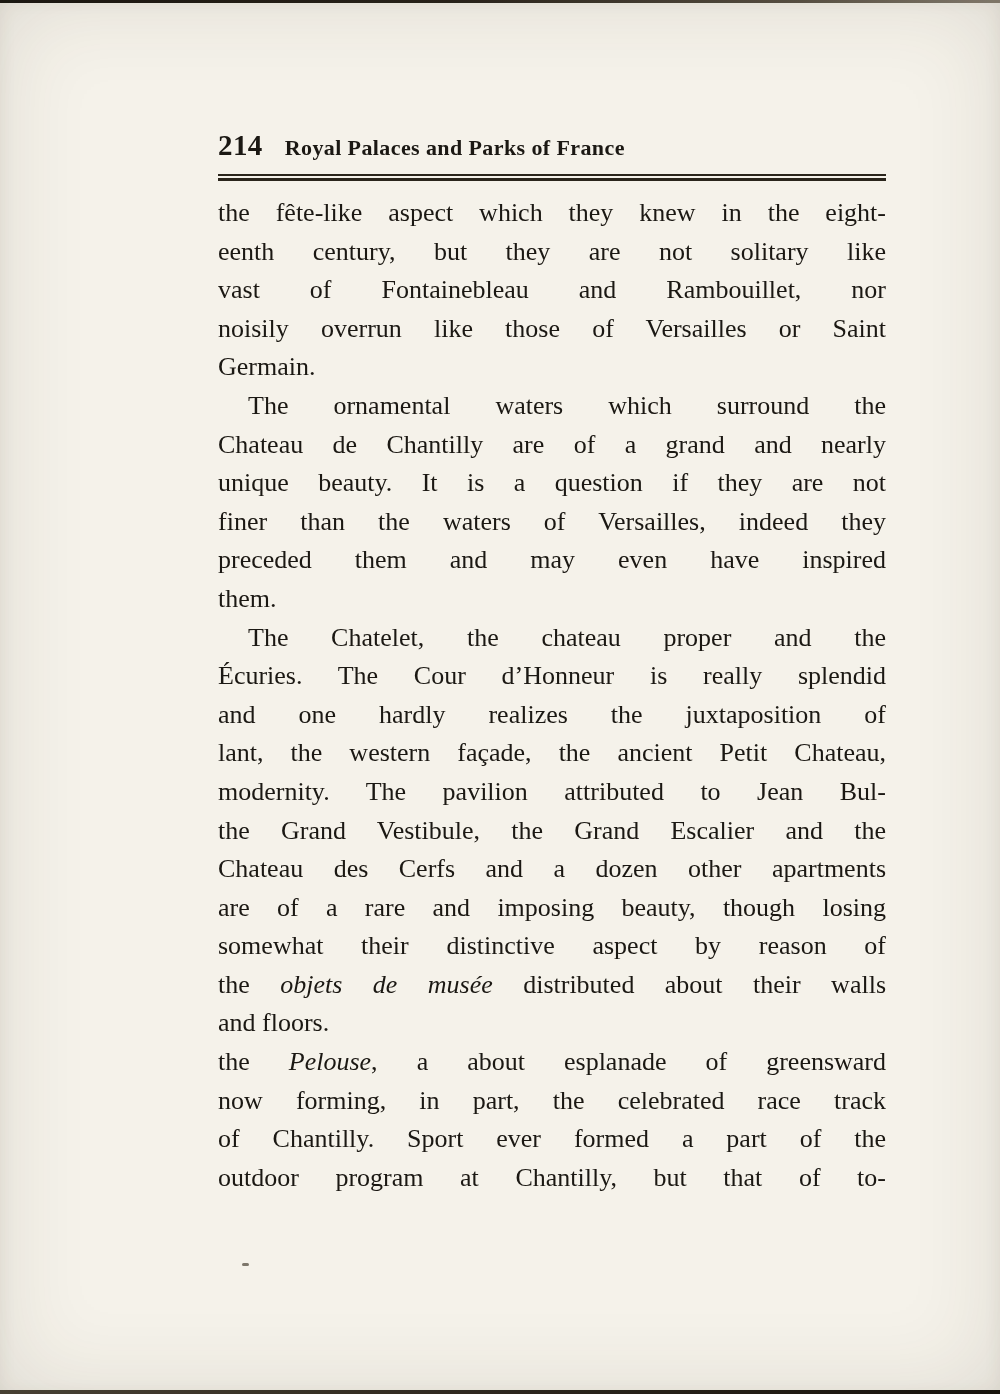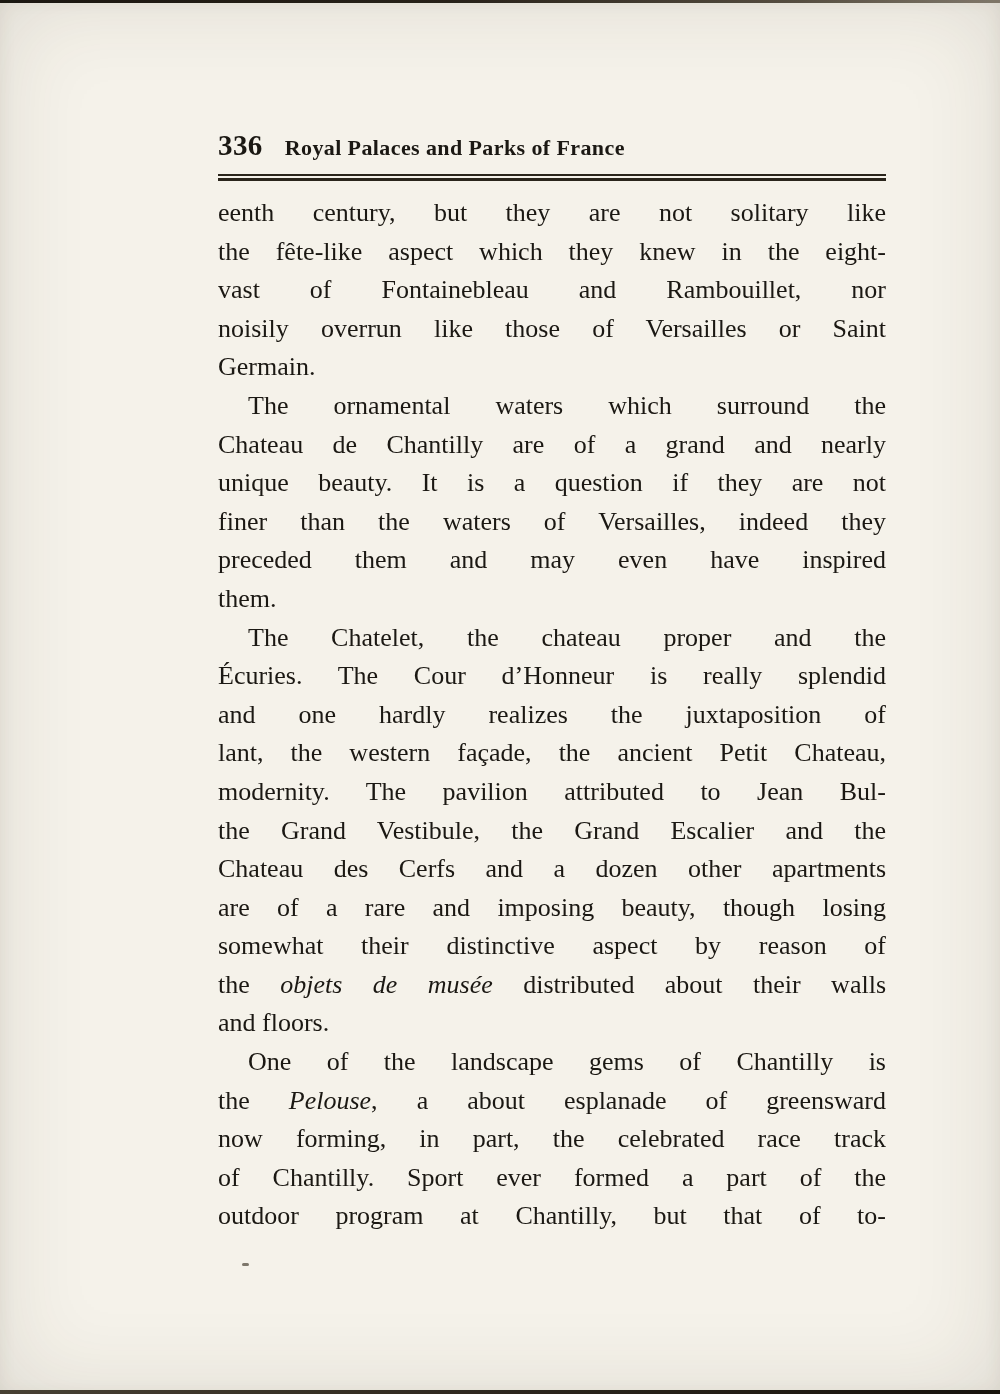--- a/index.html
+++ b/index.html
@@ -103,30 +103,30 @@
     opacity: 0.7;
   }
 </style>
 </head>
 <body>
 
 <div class="scan-edge top"></div>
 
 <div class="page">
   <header class="page-header">
-    <span class="page-number">336</span>
+    <span class="page-number">214</span>
     <h1 class="page-title">Royal Palaces and Parks of France</h1>
   </header>
 
   <div class="double-rule"></div>
 
   <main class="page-body" id="page-body">
       <div class="paragraph">
+        <div class="line"><span>the fête-like aspect which they knew in the eight-</span></div>
         <div class="line"><span>eenth century, but they are not solitary like</span></div>
-        <div class="line"><span>the fête-like aspect which they knew in the eight-</span></div>
         <div class="line"><span>vast of Fontainebleau and Rambouillet, nor</span></div>
         <div class="line"><span>noisily overrun like those of Versailles or Saint</span></div>
         <div class="line end"><span>Germain.</span></div>
       </div>
       <div class="paragraph">
         <div class="line indent"><span>The ornamental waters which surround the</span></div>
         <div class="line"><span>Chateau de Chantilly are of a grand and nearly</span></div>
         <div class="line"><span>unique beauty. It is a question if they are not</span></div>
         <div class="line"><span>finer than the waters of Versailles, indeed they</span></div>
         <div class="line"><span>preceded them and may even have inspired</span></div>
@@ -139,21 +139,20 @@
         <div class="line"><span>lant, the western façade, the ancient Petit Chateau,</span></div>
         <div class="line"><span>modernity. The pavilion attributed to Jean Bul-</span></div>
         <div class="line"><span>the Grand Vestibule, the Grand Escalier and the</span></div>
         <div class="line"><span>Chateau des Cerfs and a dozen other apartments</span></div>
         <div class="line"><span>are of a rare and imposing beauty, though losing</span></div>
         <div class="line"><span>somewhat their distinctive aspect by reason of</span></div>
         <div class="line"><span>the </span><span class="it">objets de musée</span><span> distributed about their walls</span></div>
         <div class="line end"><span>and floors.</span></div>
       </div>
       <div class="paragraph">
-        <div class="line indent"><span>One of the landscape gems of Chantilly is</span></div>
         <div class="line"><span>the </span><span class="it">Pelouse</span><span>, a about esplanade of greensward</span></div>
         <div class="line"><span>now forming, in part, the celebrated race track</span></div>
         <div class="line"><span>of Chantilly. Sport ever formed a part of the</span></div>
         <div class="line"><span>outdoor program at Chantilly, but that of to-</span></div>
       </div>
     </main>
 </div>
 
 <div class="speck"></div>
 <div class="scan-edge bottom"></div>

